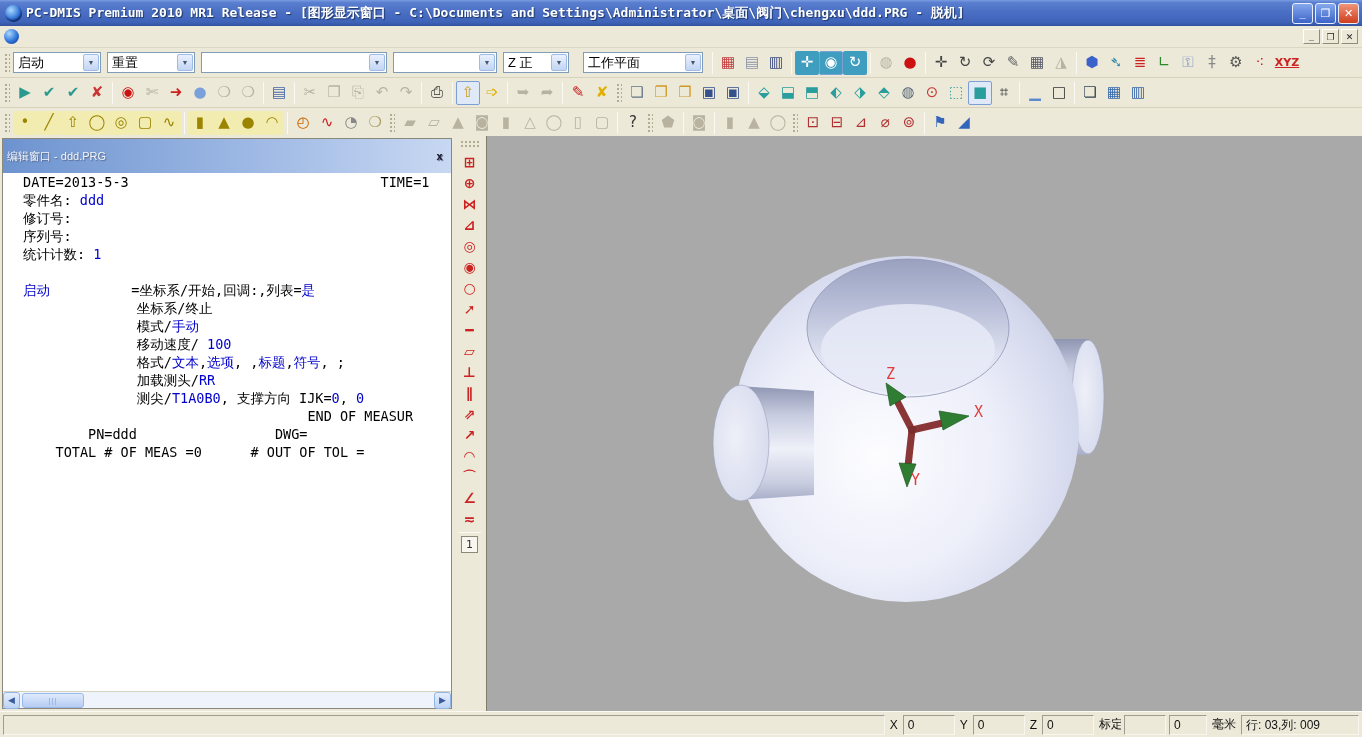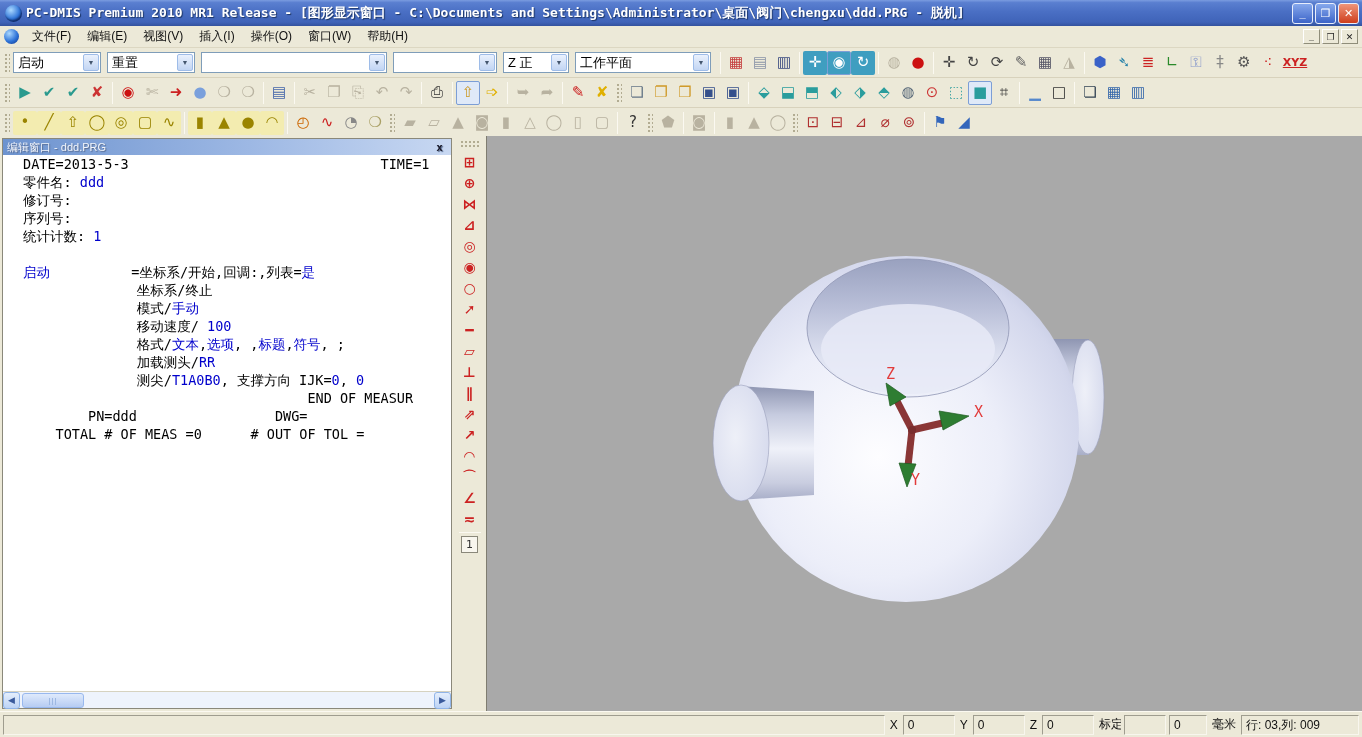--- a/index.html
+++ b/index.html
@@ -48,21 +48,21 @@
 .combo-arrow{width:16px;height:17px;margin:1px;background:linear-gradient(180deg,#eaf1fd,#c2d5f3);
   border:1px solid #9ebce8;border-radius:2px;display:flex;align-items:center;justify-content:center;
   font-size:7px;color:#44566e}
 
 
 .main{position:absolute;top:136px;left:0;right:0;bottom:26px;background:#ece9d8}
 
 
 .edit-panel{position:absolute;left:2px;top:2px;width:450px;height:571px;
   border:1px solid #8a887a;background:#fff;display:flex;flex-direction:column}
-.edit-titlebar{height:16px;background:linear-gradient(90deg,#6d93cf,#9db8e4 55%,#c8d8f2);
+.edit-titlebar{height:34px;background:linear-gradient(90deg,#6d93cf,#9db8e4 55%,#c8d8f2);
   display:flex;align-items:center;padding:0 4px;font-size:11px;color:#f2f5fb;text-shadow:1px 1px 1px #55688c}
 .edit-close{margin-left:auto;width:15px;height:13px;display:flex;align-items:center;justify-content:center;
   color:#1a1a2a;font-size:11px;font-weight:bold;font-family:"DejaVu Sans Mono",monospace}
 .edit-content{flex:1;background:#fff;overflow:hidden;position:relative}
 .logo{margin:6px 0 0 86px;height:128px;white-space:nowrap;
   font-family:"DejaVu Sans",sans-serif;font-size:108px;font-weight:400;letter-spacing:-5px;
   color:#a2a2a2;text-shadow:3px 4px 5px rgba(60,60,60,.55),-1px -1px 1px #e9e9e9;line-height:118px}
 .logo-dot{display:inline-block;width:40px;height:40px;border-radius:50%;margin:0 7px;
   background:radial-gradient(circle at 35% 30%,#b8e2ff,#2f7de0 55%,#0a2aa0);
   box-shadow:2px 3px 5px rgba(40,40,40,.5);transform:translateY(-10px)}
@@ -109,21 +109,20 @@
   <div class="titlebar">
     <div class="app-icon"></div>
     <div class="title-text">PC-DMIS Premium 2010 MR1 Release - [图形显示窗口 - C:\Documents and Settings\Administrator\桌面\阀门\chengxu\ddd.PRG - 脱机]</div>
     <div class="win-btn b-min">_</div>
     <div class="win-btn b-restore">❐</div>
     <div class="win-btn b-close">✕</div>
   </div>
 
   <div class="menubar">
     <div class="menu-icon"></div>
-    <span><span class="menu-item">文件(F)</span><span class="menu-item">编辑(E)</span><span class="menu-item">视图(V)</span><span class="menu-item">插入(I)</span><span class="menu-item">操作(O)</span><span class="menu-item">窗口(W)</span><span class="menu-item">帮助(H)</span></span>
     <div class="mdi-btns">
       <div class="mdi-btn">_</div>
       <div class="mdi-btn">❐</div>
       <div class="mdi-btn">✕</div>
     </div>
   </div>
 
   <div class="toolbar-row">
       <span class="tb-handle"></span>
       <div class="combo" style="width: 88px;">
@@ -139,21 +138,21 @@
         <span class="combo-arrow">▼</span>
       </div>
       <div class="combo" style="width: 104px;">
         <span class="combo-text"></span>
         <span class="combo-arrow">▼</span>
       </div>
       <div class="combo" style="width: 66px;">
         <span class="combo-text">Z 正</span>
         <span class="combo-arrow">▼</span>
       </div>
-      <div class="combo" style="width: 136px;">
+      <div class="combo" style="width: 120px; margin-left: 8px;">
         <span class="combo-text">工作平面</span>
         <span class="combo-arrow">▼</span>
       </div>
       <span class="tb-sep"></span>
       <span class="tb-btn" style="color: rgb(196, 59, 59);">▦</span>
       <span class="tb-btn" style="color: rgb(138, 148, 168);">▤</span>
       <span class="tb-btn" style="color: rgb(58, 74, 128);">▥</span>
       <span class="tb-sep"></span>
       <span class="tb-btn" style="color: rgb(255, 255, 255); background: rgb(63, 158, 192);">✛</span>
       <span class="tb-btn pressed" style="color: rgb(255, 255, 255); background: rgb(63, 158, 192);">◉</span>

